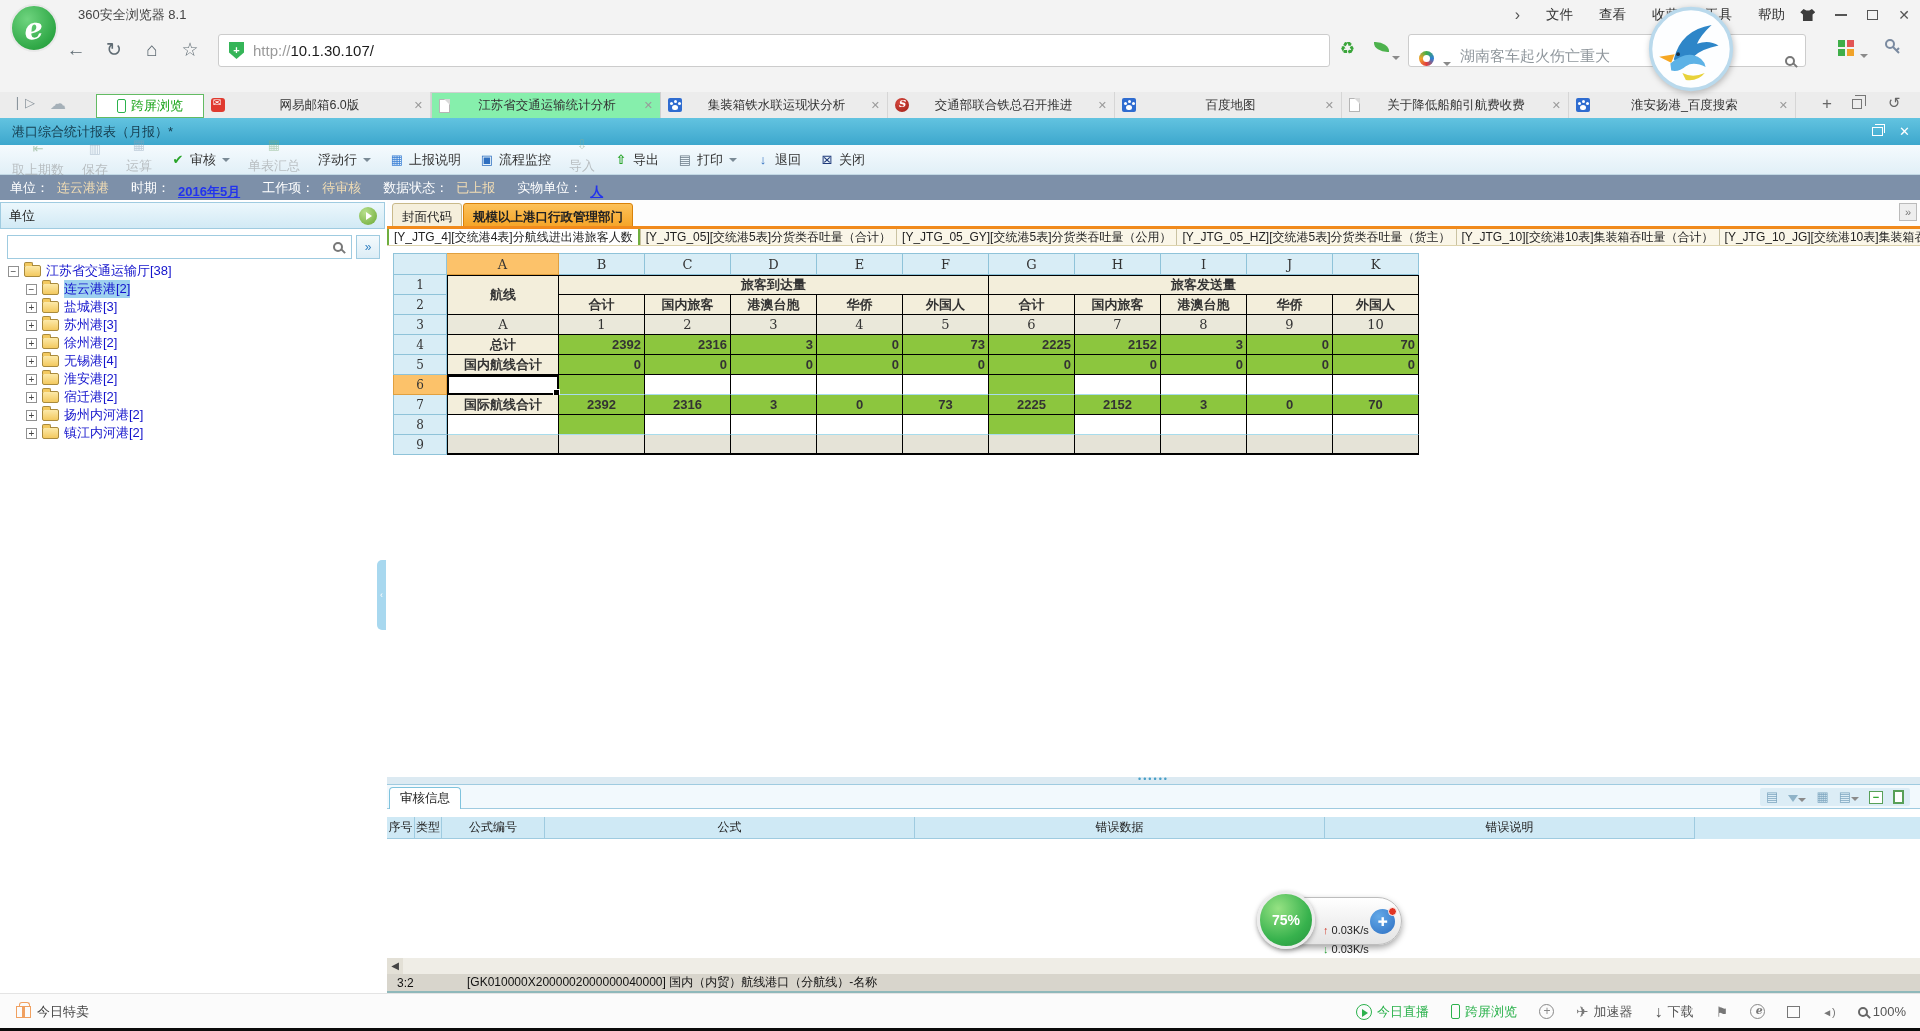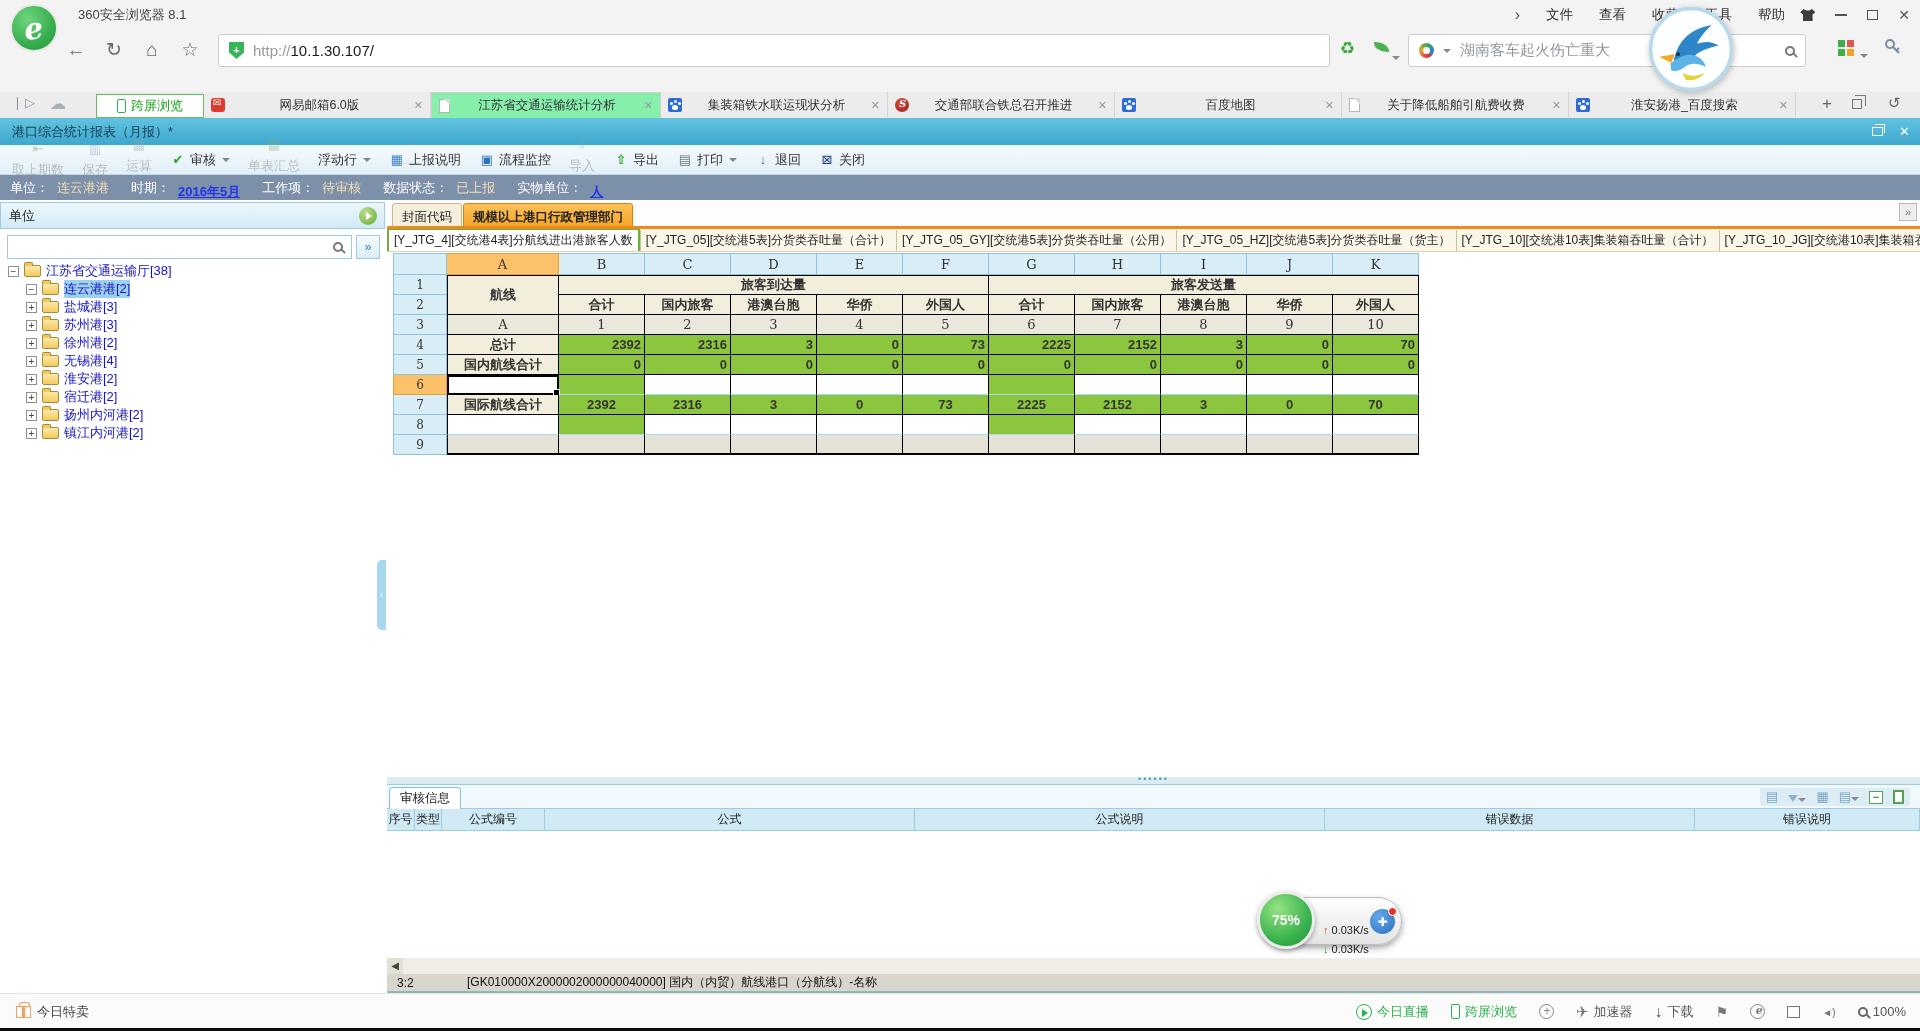--- a/index.html
+++ b/index.html
@@ -31,21 +31,21 @@
     display:flex;align-items:center;justify-content:center;color:#fff;font-size:11px;font-weight:bold;}
   .shield::after{content:"+";margin-top:-2px;}
   .url{font-size:15px;}
   .url .scheme{color:#9a9a9a;}
   .url .host{color:#1a1a1a;}
   .ico-recycle{position:absolute;left:1340px;top:38px;color:#3aa53a;font-size:17px;}
   .leaf{position:absolute;left:1374px;top:42px;width:15px;height:10px;background:#4db24d;border-radius:0 90% 0 90%;}
   .leaf-caret{position:absolute;left:1392px;top:48px;}
   .caret-dn{width:0;height:0;border-left:4px solid transparent;border-right:4px solid transparent;border-top:4px solid #8a8a8a;display:inline-block;}
   .searchbox{position:absolute;left:1408px;top:34px;width:398px;height:33px;background:#fff;border:1px solid #ccc;border-radius:3px;
-    display:flex;align-items:center;padding:0 10px;gap:9px;}
+    display:flex;align-items:flex-end;padding:0 10px;gap:9px;}
   .engine{width:15px;height:15px;border-radius:50%;background:conic-gradient(#3fae49,#2f7fd4,#e23c3c,#f0a32a,#3fae49);position:relative;}
   .engine::after{content:"";position:absolute;left:4px;top:4px;width:7px;height:7px;border-radius:50%;background:#fff;}
   .stext{color:#8f969c;font-size:15px;flex:1;}
   .mag{width:10px;height:10px;border:2px solid #777;border-radius:50%;position:relative;display:inline-block;flex:none;}
   .mag::after{content:"";position:absolute;width:6px;height:2px;background:#777;transform:rotate(45deg);right:-5px;bottom:-2px;}
   .ico-grid{position:absolute;left:1838px;top:40px;width:15px;height:15px;background:#3fae49;
     box-shadow:9px 0 0 #e25555,0 9px 0 #3fae49,9px 9px 0 #f0a32a;width:7px;height:7px;}
   .grid-caret{position:absolute;left:1860px;top:46px;}
   .ico-key{position:absolute;left:1884px;top:38px;}
   .bird{position:absolute;left:1648px;top:6px;width:86px;height:86px;z-index:40;filter:drop-shadow(1px 2px 3px rgba(0,0,0,.25));}
@@ -144,21 +144,21 @@
   .sb-collapse::before{content:"‹";}
 
   
   .main{position:absolute;left:387px;top:200px;width:1533px;height:793px;background:#fff;}
   .sheettabs{position:absolute;left:0;top:0;width:100%;height:26px;background:#fdfdfd;}
   .shtab{position:absolute;top:3px;height:29px;display:flex;align-items:center;padding:0 9px;font-size:12.5px;color:#222;
     border:1px solid #c9b98a;background:#f5efdc;border-radius:3px 3px 0 0;}
   .shtab.t1{left:5px;}
   .shtab.active{left:76px;background:linear-gradient(#fcc159,#f49f1e);border-color:#d9820a;font-weight:bold;}
   .orangebar{position:absolute;left:0;top:26px;width:100%;height:3px;background:#f18a1c;}
-  .reports{position:absolute;left:0;top:29px;width:100%;height:23px;background:#faf6e8;border-bottom:1px solid #ddd3ac;
+  .reports{position:absolute;left:0;top:29px;width:100%;height:17px;background:#faf6e8;border-bottom:1px solid #ddd3ac;
     display:flex;align-items:center;font-size:12px;color:#222;overflow:hidden;white-space:nowrap;}
   .rp{padding:2px 5px;flex:none;}
   .rp.selected{background:#fff;border:2px solid #6fae3e;}
   .rp + .rp{border-left:1px solid #c9c2a2;}
   .rp-more{position:absolute;right:3px;top:3px;width:18px;height:18px;border:1px solid #bbb;background:#eee;color:#777;
     text-align:center;line-height:16px;font-size:11px;}
   .rp-more::before{content:"»";}
 
   
   .grid{position:absolute;left:6px;top:53px;width:1026px;font-size:13px;}
@@ -201,21 +201,21 @@
   .review{position:absolute;left:0;top:584px;width:100%;height:174px;background:#fff;border-top:1px solid #9fcbe0;}
   .rv-tabrow{position:absolute;left:0;top:0;width:100%;height:24px;background:#f2f9fd;border-bottom:1px solid #9fcbe0;}
   .rv-tab{position:absolute;left:2px;top:2px;height:22px;padding:0 10px;background:#fff;border:1px solid #7fc3dd;border-bottom:none;
     border-radius:4px 4px 0 0;font-size:12.5px;line-height:21px;color:#222;}
   .rv-tools{position:absolute;right:10px;top:3px;display:flex;gap:10px;align-items:center;background:#dcedf6;padding:1px 6px;border-radius:2px;}
   .rv-ico{color:#7fa7c0;font-size:13px;line-height:16px;}
   .funnel{width:0;height:0;border-left:5px solid transparent;border-right:5px solid transparent;border-top:7px solid #8fb3c8;display:inline-block;}
   .rv-min{width:14px;height:13px;border:1px solid #58a058;color:#2aa52a;font-weight:bold;text-align:center;line-height:10px;font-size:11px;background:#fff;}
   .rv-min::before{content:"−";}
   .rv-max{width:11px;height:14px;border:2px solid #58a058;background:#fff;}
-  .rv-h{position:absolute;left:0;top:24px;width:100%;height:22px;background:#cfe9f5;display:flex;font-size:12px;color:#222;}
+  .rv-h{position:absolute;left:0;top:32px;width:100%;height:22px;background:#cfe9f5;display:flex;font-size:12px;color:#222;}
   .rv-h span{display:flex;align-items:center;justify-content:center;border-right:1px solid #9fcbe0;border-bottom:1px solid #9fcbe0;flex:none;}
   .rv-h span:nth-child(1){width:28px;}
   .rv-h span:nth-child(2){width:27px;}
   .rv-h span:nth-child(3){width:103px;}
   .rv-h span:nth-child(4){width:370px;}
   .rv-h span:nth-child(5){width:410px;}
   .rv-h span:nth-child(6){width:370px;}
   .rv-h span:nth-child(7){width:225px;}
 
   .hscroll{position:absolute;left:0;top:758px;width:100%;height:16px;background:#efede6;}
@@ -799,21 +799,20 @@
           <span><span class="rv-ico">▤</span><span class="caret-dn"></span></span>
           <span class="rv-min"></span>
           <span class="rv-max"></span>
         </div>
       </div>
       <div class="rv-h">
         <span>序号</span>
           <span>类型</span>
           <span>公式编号</span>
           <span>公式</span>
-          <span>公式说明</span>
           <span>错误数据</span>
           <span>错误说明</span>
       </div>
     </div>
 
     <div class="hscroll">
       <div class="hs-left"></div>
     </div>
     <div class="statusrow">
       <span class="st-cell">3:2</span>

